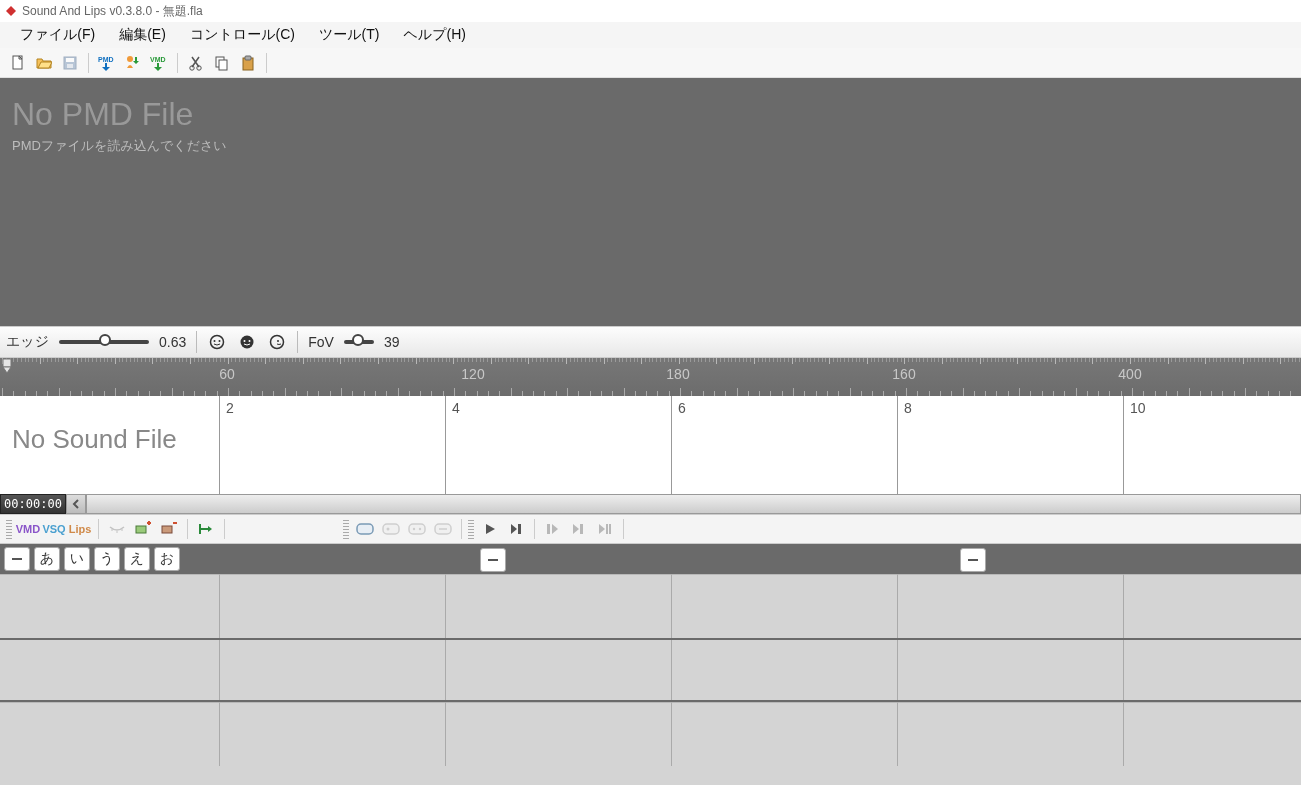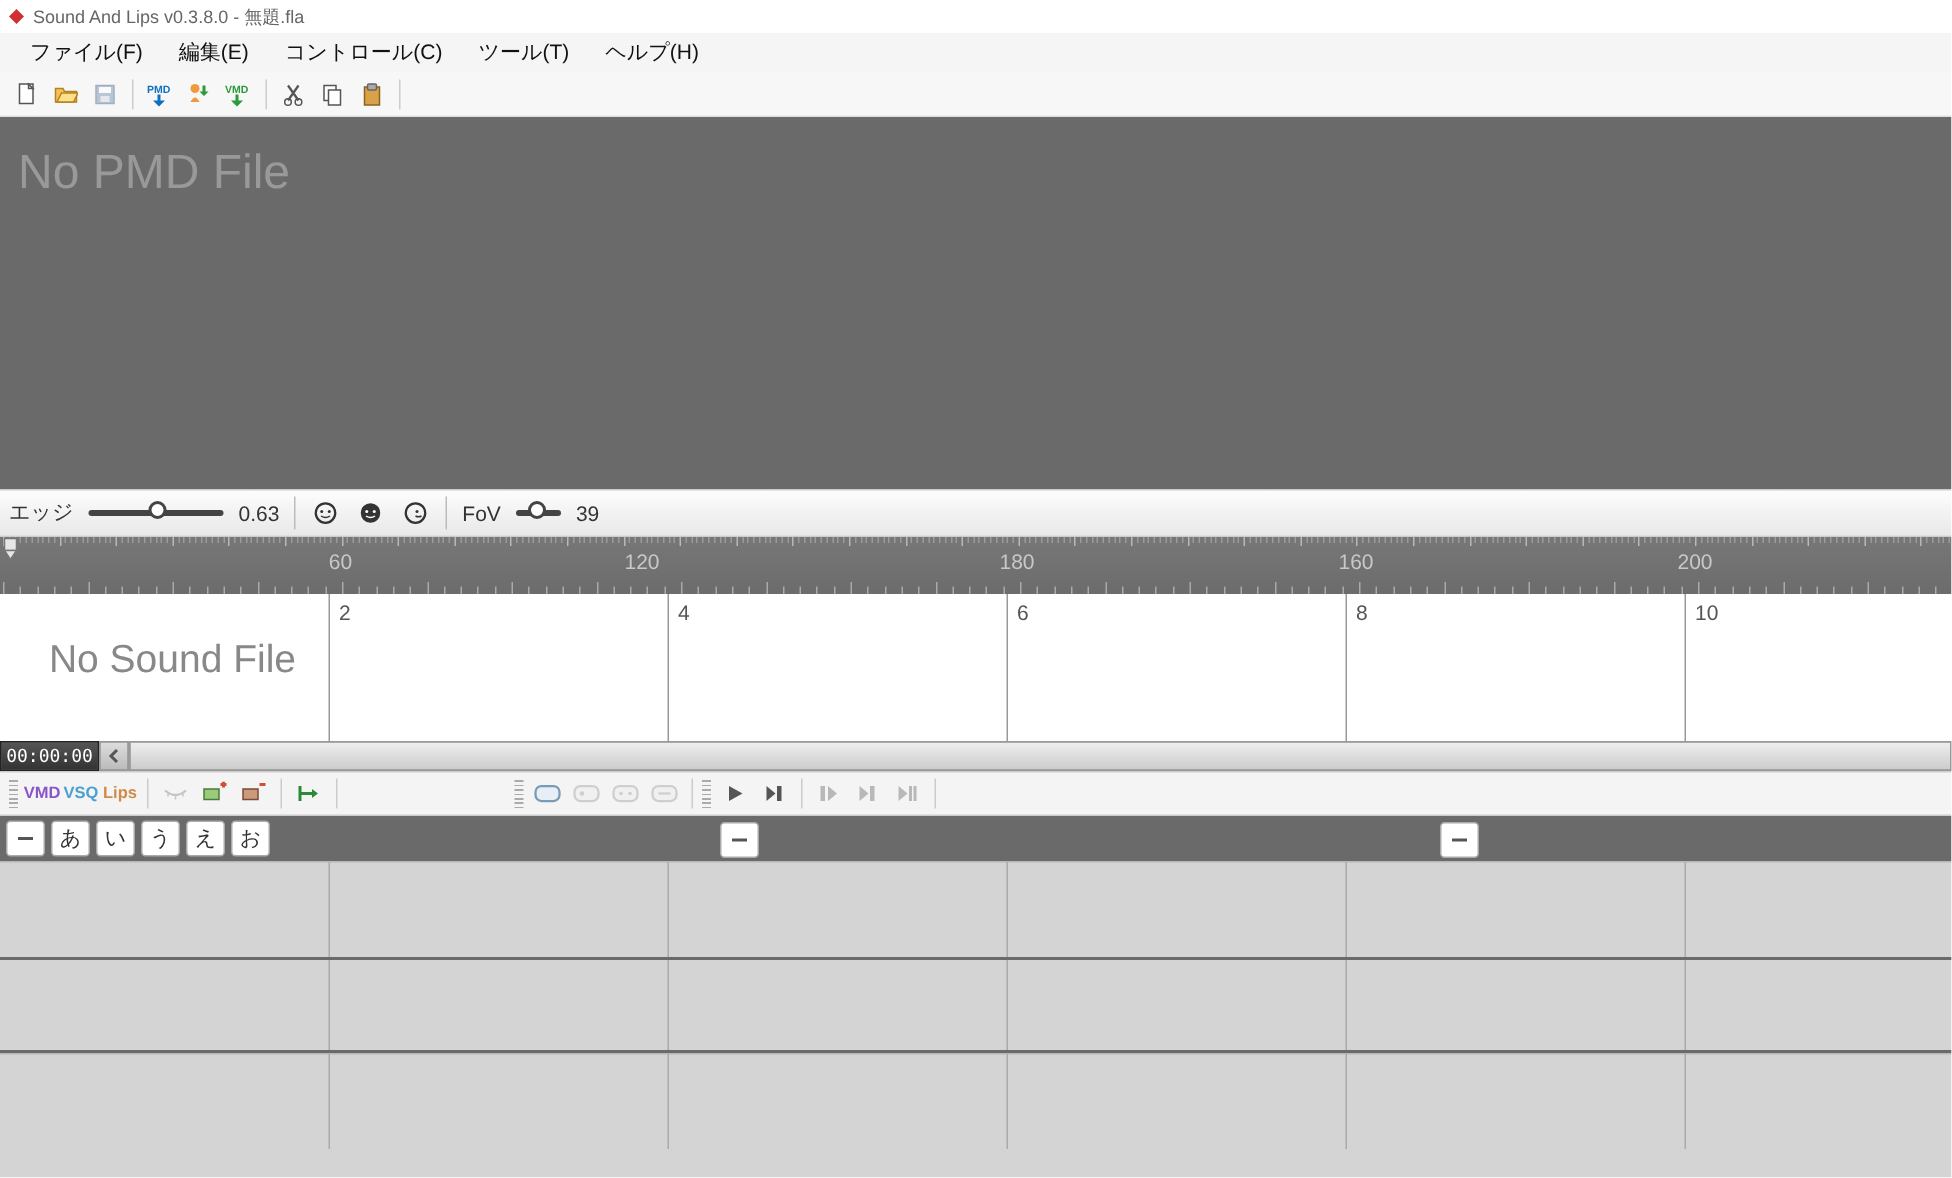--- a/index.html
+++ b/index.html
@@ -42,21 +42,21 @@
   .ruler-fine .tick-bottom { position:absolute; bottom:0; height:8px; width:1px; background:#aaa; }
   .ruler-fine .tick-bottom.minor { height:5px; }
   .playhead-indicator { position:absolute; left:2px; top:0; z-index:5; }
 
   
   .ruler-sec { height:22px; background:#fff; position:relative; font-size:14px; color:#555; border-bottom:0; }
   .ruler-sec .cell { position:absolute; top:0; height:100%; border-left:1px solid #999; padding-left:6px; padding-top:4px; }
 
   
   .sound-area { height:76px; background:#fff; display:flex; }
-  .sound-left { width:218px; padding:6px 0 0 12px; color:#888;text-align:center; }
+  .sound-left { width:218px; padding:6px 0 0 12px; color:#888; }
   .sound-left .h1 { font-size:26px; font-family:Arial,sans-serif; font-weight:400; color:#888;}
   .sound-left .h2 { font-size:13px; color:#666; padding-top:4px; }
   .sound-right { flex:1; position:relative; }
   .sound-right .cell { position:absolute; top:0; height:100%; border-left:1px solid #999; }
 
   
   .timerow { height:20px; display:flex; background:#888; }
   .timecode { width:66px; background:linear-gradient(#555,#333); color:#fff; font-size:12px; display:flex; align-items:center; justify-content:center; font-family:monospace; border:1px solid #222; }
   .hsb-left { width:20px; background:linear-gradient(#ddd,#bbb); display:flex; align-items:center; justify-content:center; border:1px solid #999;}
   .hsb-track { flex:1; background:linear-gradient(#eee,#ccc); position:relative; border:1px solid #999; }
@@ -159,20 +159,21 @@
     <svg width="16" height="16">
         <rect x="3" y="3" width="10" height="12" fill="#d9a14a" stroke="#8a6420"></rect>
         <rect x="5" y="1" width="6" height="4" rx="1" fill="#aaa" stroke="#666"></rect>
       </svg>
   </div>
   <div class="tsep"></div>
 </div>
 
 <div class="viewport">
   <div class="h1">No PMD File</div>
+  <div class="h2">PMDファイルを読み込んでください</div>
 </div>
 
 <div class="viewctrl">
   <span class="labeltxt">エッジ</span>
   <div class="slider s1">
       <div class="knob"></div>
     </div>
   <span class="labeltxt">0.63</span>
   <div class="vsep"></div>
   <div class="facebtn">
@@ -553,24 +554,24 @@
     <div class="tick-minor" style="left: 1269.12px;"></div>
     <div class="tick-minor" style="left: 1272.88px;"></div>
     <div class="tick-minor" style="left: 1276.64px;"></div>
     <div class="tick-major" style="left: 1280.4px;"></div>
     <div class="tick-minor" style="left: 1284.16px;"></div>
     <div class="tick-minor" style="left: 1287.92px;"></div>
     <div class="tick-minor" style="left: 1291.68px;"></div>
     <div class="tick-minor" style="left: 1295.44px;"></div>
     <div class="tick-minor" style="left: 1299.2px;"></div>
     <div class="num" style="left: 227px;">60</div>
-    <div class="num" style="left: 428px;">120</div>
+    <div class="num" style="left: 473px;">120</div>
     <div class="num" style="left: 678px;">180</div>
     <div class="num" style="left: 904px;">160</div>
-    <div class="num" style="left: 1130px;">200</div>
+    <div class="num" style="left: 1130px;">400</div>
     <div class="tick-bottom " style="left: 2px;"></div>
     <div class="tick-bottom minor" style="left: 13.3px;"></div>
     <div class="tick-bottom minor" style="left: 24.6px;"></div>
     <div class="tick-bottom minor" style="left: 35.9px;"></div>
     <div class="tick-bottom minor" style="left: 47.2px;"></div>
     <div class="tick-bottom " style="left: 58.5px;"></div>
     <div class="tick-bottom minor" style="left: 69.8px;"></div>
     <div class="tick-bottom minor" style="left: 81.1px;"></div>
     <div class="tick-bottom minor" style="left: 92.4px;"></div>
     <div class="tick-bottom minor" style="left: 103.7px;"></div>

